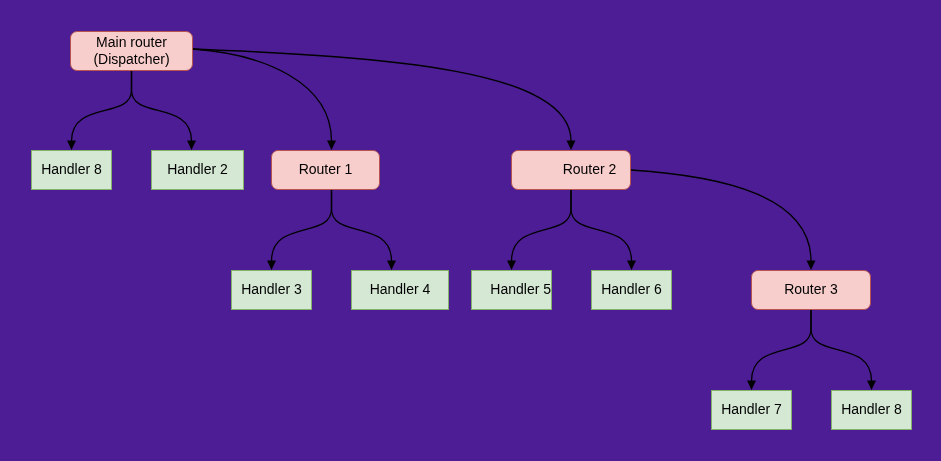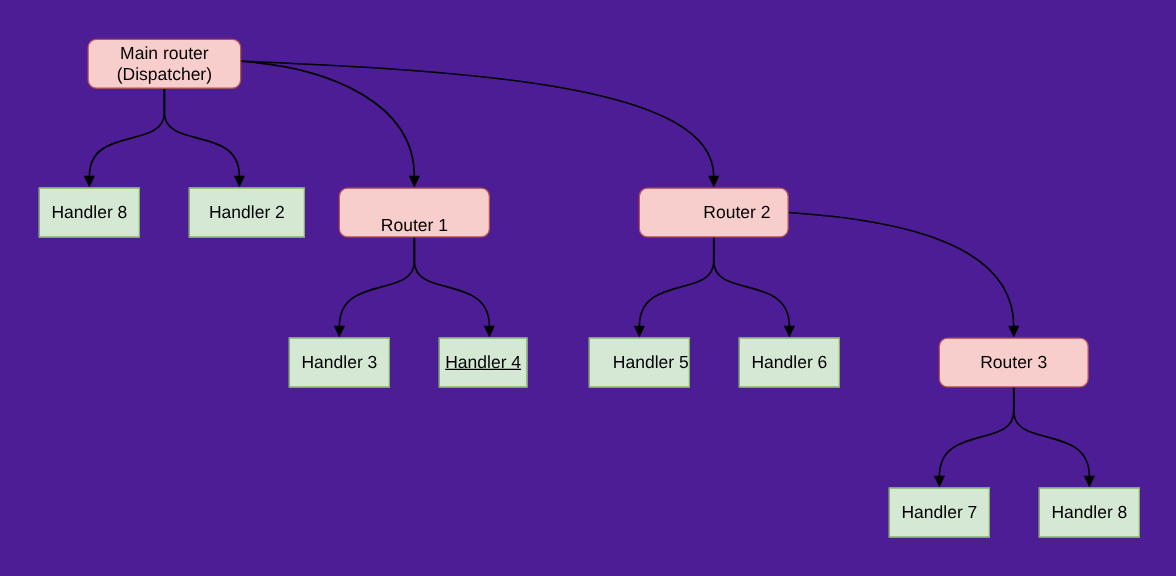--- a/index.html
+++ b/index.html
@@ -123,33 +123,33 @@
   </div>
 
   <div class="node handler" style="left:31px; top:150px; width:81px; height:40px;">
     <span class="label">Handler 8</span>
   </div>
 
   <div class="node handler" style="left:151px; top:150px; width:93px; height:40px;">
     <span class="label">Handler 2</span>
   </div>
 
-  <div class="node router" style="left:271px; top:150px; width:121px; height:40px;align-items:flex-end;">
+  <div class="node router" style="left:271px; top:150px; width:109px; height:40px;">
     <span class="label">Router 1</span>
   </div>
 
   <div class="node router" style="left:511px; top:150px; width:120px; height:40px;padding-left:37px;">
     <span class="label">Router 2</span>
   </div>
 
   <div class="node handler" style="left:231px; top:270px; width:81px; height:40px;">
     <span class="label">Handler 3</span>
   </div>
 
-  <div class="node handler" style="left:351px; top:270px; width:71px; height:40px;text-decoration:underline;">
+  <div class="node handler" style="left:351px; top:270px; width:98px; height:40px;">
     <span class="label">Handler 4</span>
   </div>
 
   <div class="node handler" style="left:471px; top:270px; width:81px; height:40px;justify-content:flex-end;">
     <span class="label">Handler 5</span>
   </div>
 
   <div class="node handler" style="left:591px; top:270px; width:81px; height:40px;">
     <span class="label">Handler 6</span>
   </div>

